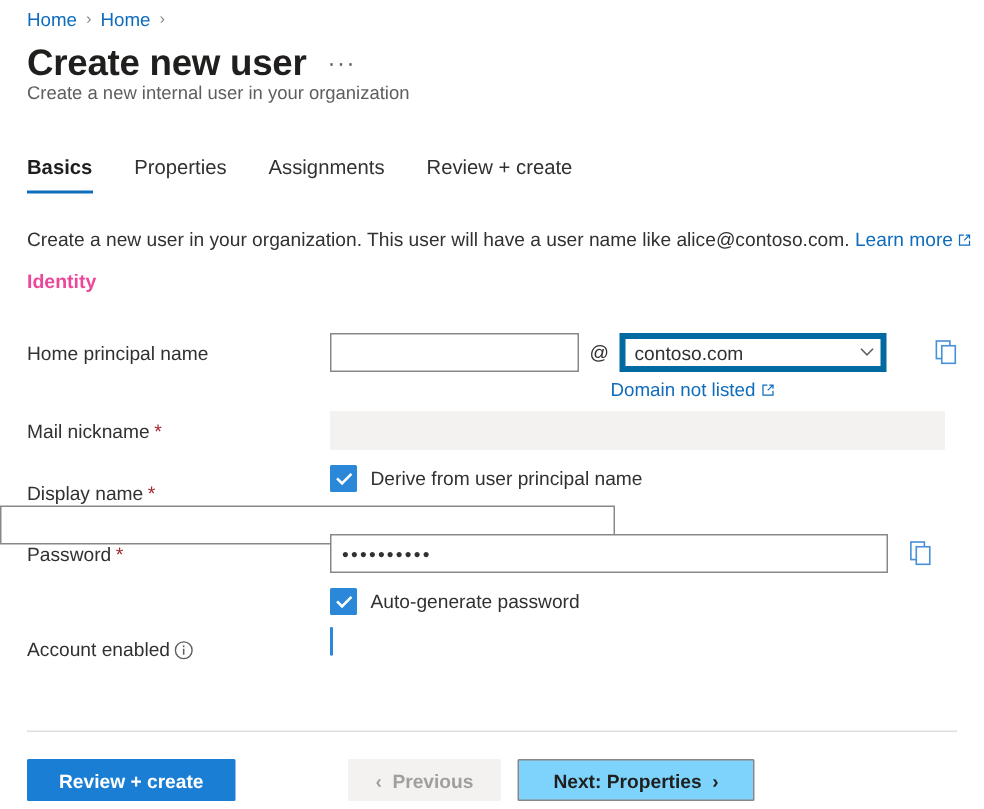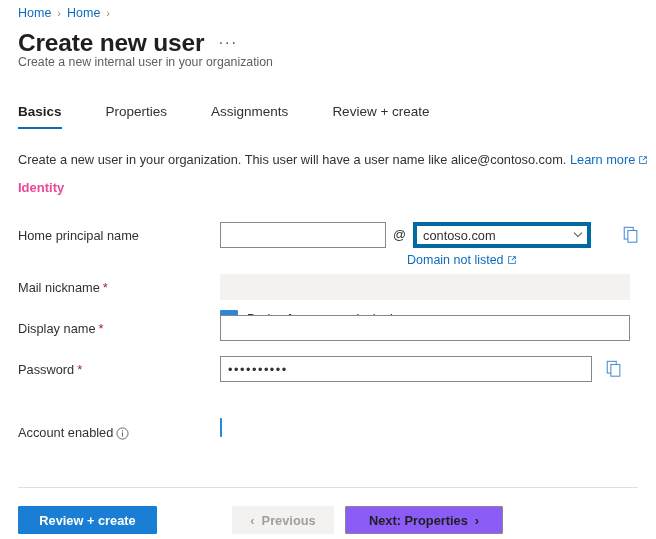--- a/index.html
+++ b/index.html
@@ -76,21 +76,21 @@
     line-height: 16px;
   }
 
   
   .tabs {
     position: absolute;
     left: 18px;
     top: 103px;
     display: flex;
     align-items: flex-end;
-    gap: 16px;
+    gap: 0;
   }
   .tab {
     font-size: 13.5px;
     color: #323130;
     padding: 0 14px 8px 14px;
     cursor: pointer;
     position: relative;
     line-height: 18px;
     white-space: nowrap;
   }
@@ -327,21 +327,21 @@
     width: 102px;
     background: #f3f2f1;
     border: 1px solid #f3f2f1;
     color: #a19f9d;
     font-weight: 700;
     cursor: default;
   }
   .btn-default {
     left: 345px;
     width: 158px;
-    background: #8b5cf6;
+    background: #7dd3fc;
     border: 1px solid #8a8886;
     color: #201f1e;
     font-weight: 700;
   }
 </style>
 </head>
 <body>
 
 <nav class="breadcrumb">
   <span class="crumb-link">Home</span>
@@ -418,21 +418,21 @@
         <span class="chk">
           <svg width="13" height="11" viewBox="0 0 14 12">
               <path d="M1.1 6.0l1.3-1.3 3.0 3.0 6.2-6.2 1.3 1.3-7.5 7.5z" fill="#ffffff"></path>
             </svg>
         </span>
         <span class="chk-label">Derive from user principal name</span>
       </div>
     </div>
   </div>
 
-  <div class="row" style="height:41px;">
+  <div class="row" style="height:41px;flex-direction:column;">
     <div class="label">
       <span>Display name</span>
       <span class="req">*</span>
     </div>
     <div class="control">
       <input class="txtbox" type="text" style="width: 410px;" placeholder="" value="">
     </div>
   </div>
 
   <div class="row" style="height:63px;">
@@ -441,20 +441,28 @@
       <span class="req">*</span>
     </div>
     <div class="control">
       <input class="txtbox" type="text" style="width: 372px; letter-spacing: 1.5px;" value="••••••••••">
       <span class="copy-btn" style="left:383px;">
         <svg width="18" height="18" viewBox="0 0 20 20">
           <rect x="2.5" y="1.5" width="10" height="13" fill="#ffffff" stroke="#4a90d9" stroke-width="1.2"></rect>
           <rect x="6.5" y="5" width="10" height="13" fill="#ffffff" stroke="#4a90d9" stroke-width="1.2"></rect>
         </svg>
       </span>
+      <div class="chk-row" style="margin-top:10px;">
+        <span class="chk">
+          <svg width="13" height="11" viewBox="0 0 14 12">
+              <path d="M1.1 6.0l1.3-1.3 3.0 3.0 6.2-6.2 1.3 1.3-7.5 7.5z" fill="#ffffff"></path>
+            </svg>
+        </span>
+        <span class="chk-label">Auto-generate password</span>
+      </div>
     </div>
   </div>
 
   <div class="row" style="height:34px;">
     <div class="label">
       <span>Account enabled</span>
       <span class="info-icon">
         <svg width="13" height="13" viewBox="0 0 14 14">
           <circle cx="7" cy="7" r="6" fill="none" stroke="#605e5c" stroke-width="1"></circle>
           <rect x="6.4" y="5.9" width="1.1" height="4.3" fill="#605e5c"></rect>

